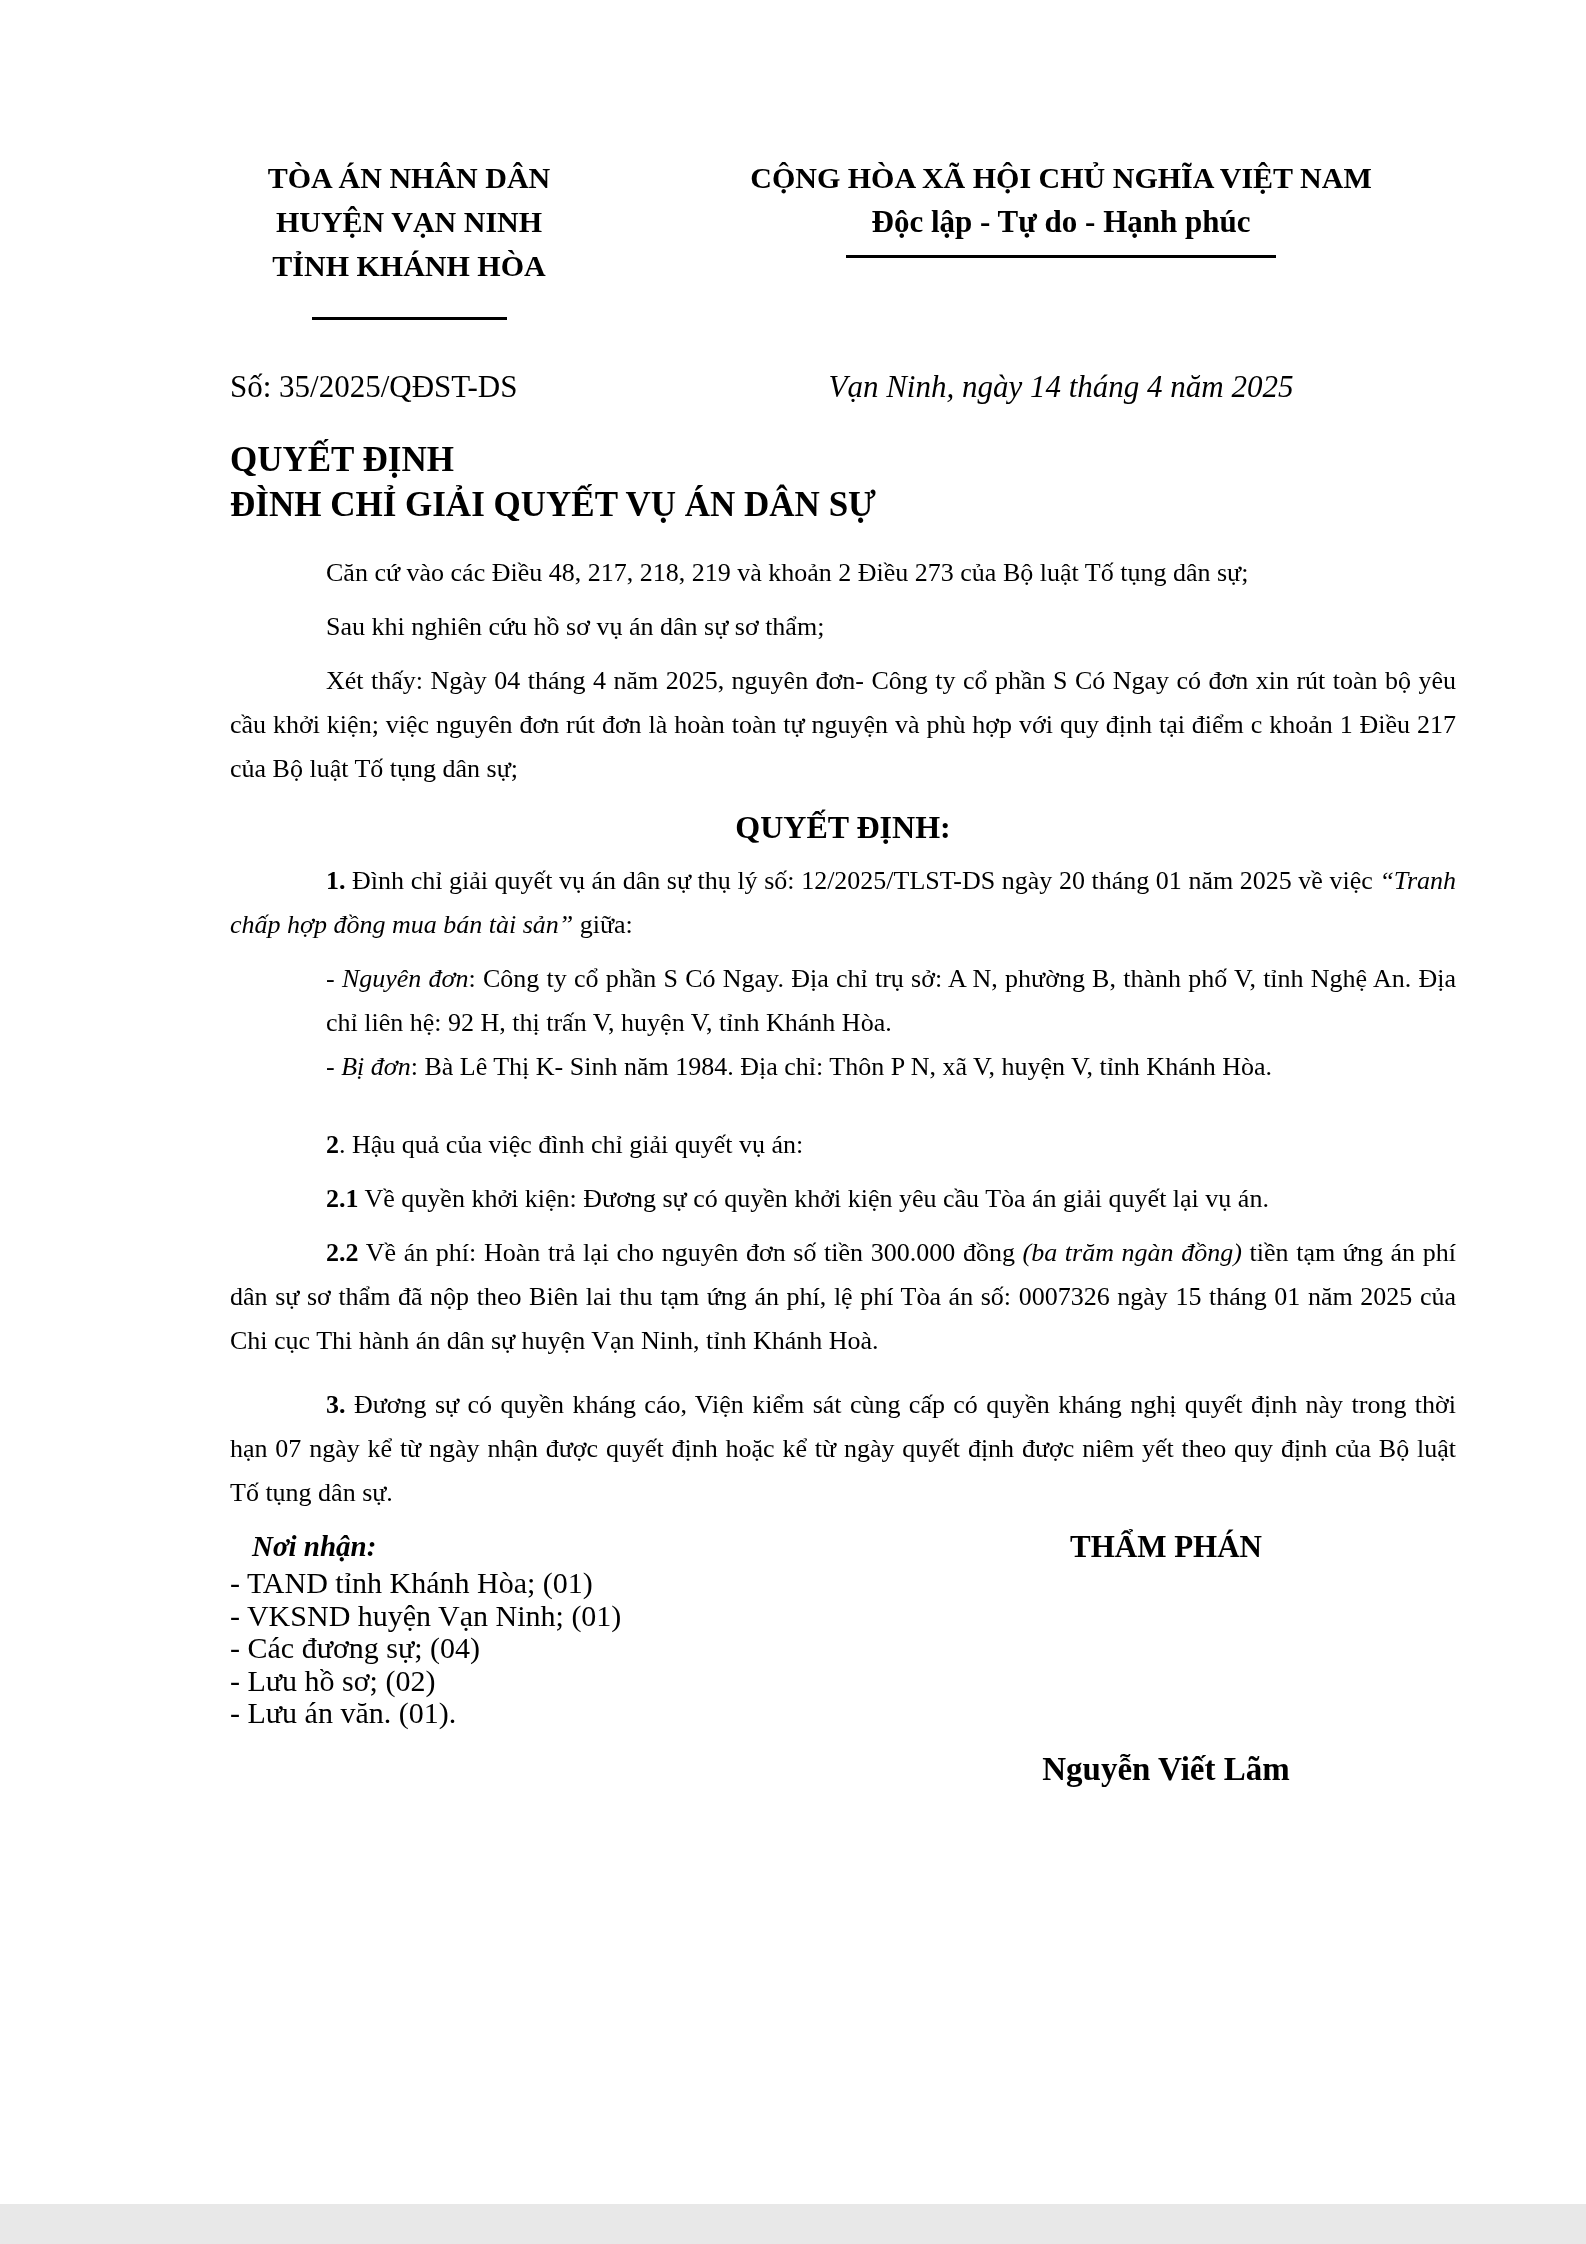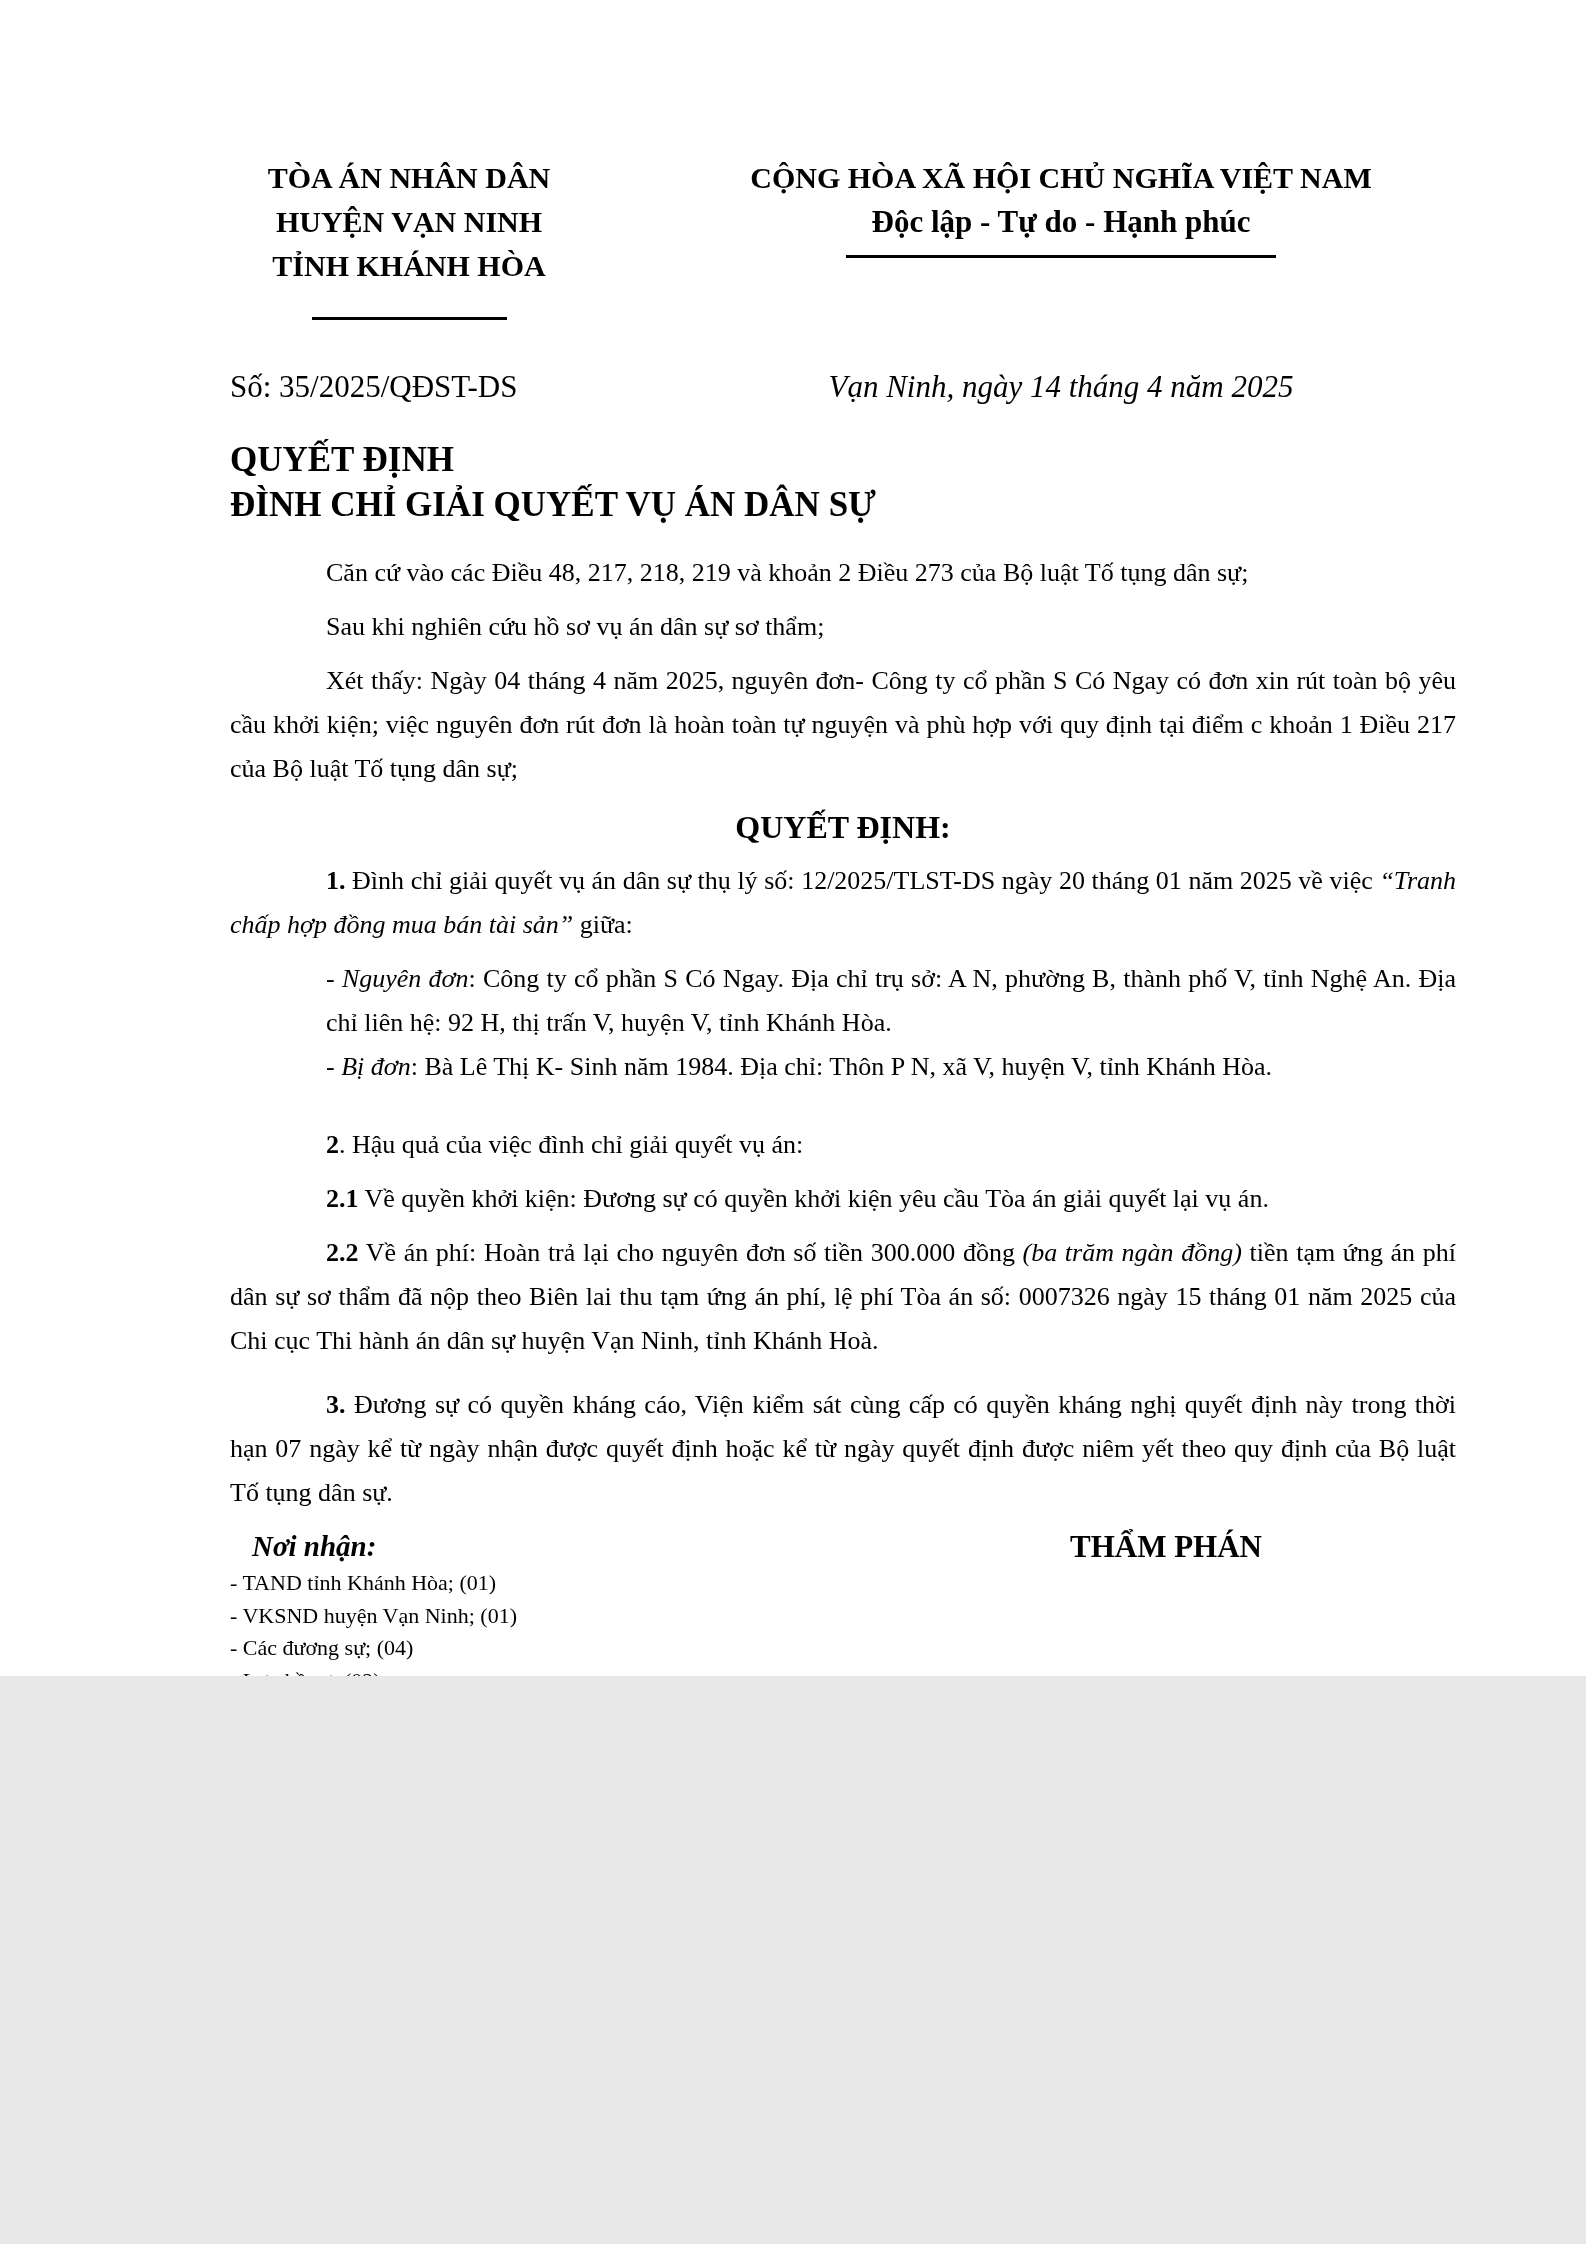--- a/index.html
+++ b/index.html
@@ -1,18 +1,18 @@
 <!DOCTYPE html>
 <html lang="vi"><head>
 <meta charset="utf-8">
 <style>
   html, body { margin:0; padding:0; background:#e8e8e8; }
   .page {
     position:relative;
-    width:1586px; height:1676px;
+    width:1586px; height:2204px;
     margin:0 auto;
     background:#ffffff;
     color:#000000;
     font-family:"Liberation Serif","DejaVu Serif",serif;
     box-sizing:border-box;
     padding:156px 130px 0 230px;
     overflow:hidden;
   }
 
   
@@ -52,21 +52,21 @@
   }
   p.sec2 { margin-top:34px !important; }
   p.sec3 { margin-top:20px !important; }
   b.num { font-weight:bold; }
   i.lbl { font-style:italic; }
 
   
   .footer { display:flex; margin-top:6px; }
   .f-left { flex:1 1 auto; }
   .f-label { font-weight:bold; font-style:italic; font-size:29px; line-height:42px; padding-left:22px; }
-  .f-item { font-size:22px; line-height:32.5px; }
+  .f-item { font-size:30px; line-height:32.5px; }
   .f-right { width:580px; flex:0 0 auto; text-align:center; }
   .judge-role { font-weight:bold; font-size:31px; line-height:44px; }
   .judge-name { font-weight:bold; font-size:33px; line-height:44px; margin-top:178px; }
 </style>
 </head>
 <body>
 
 <div class="page">
 
   <div class="header">

